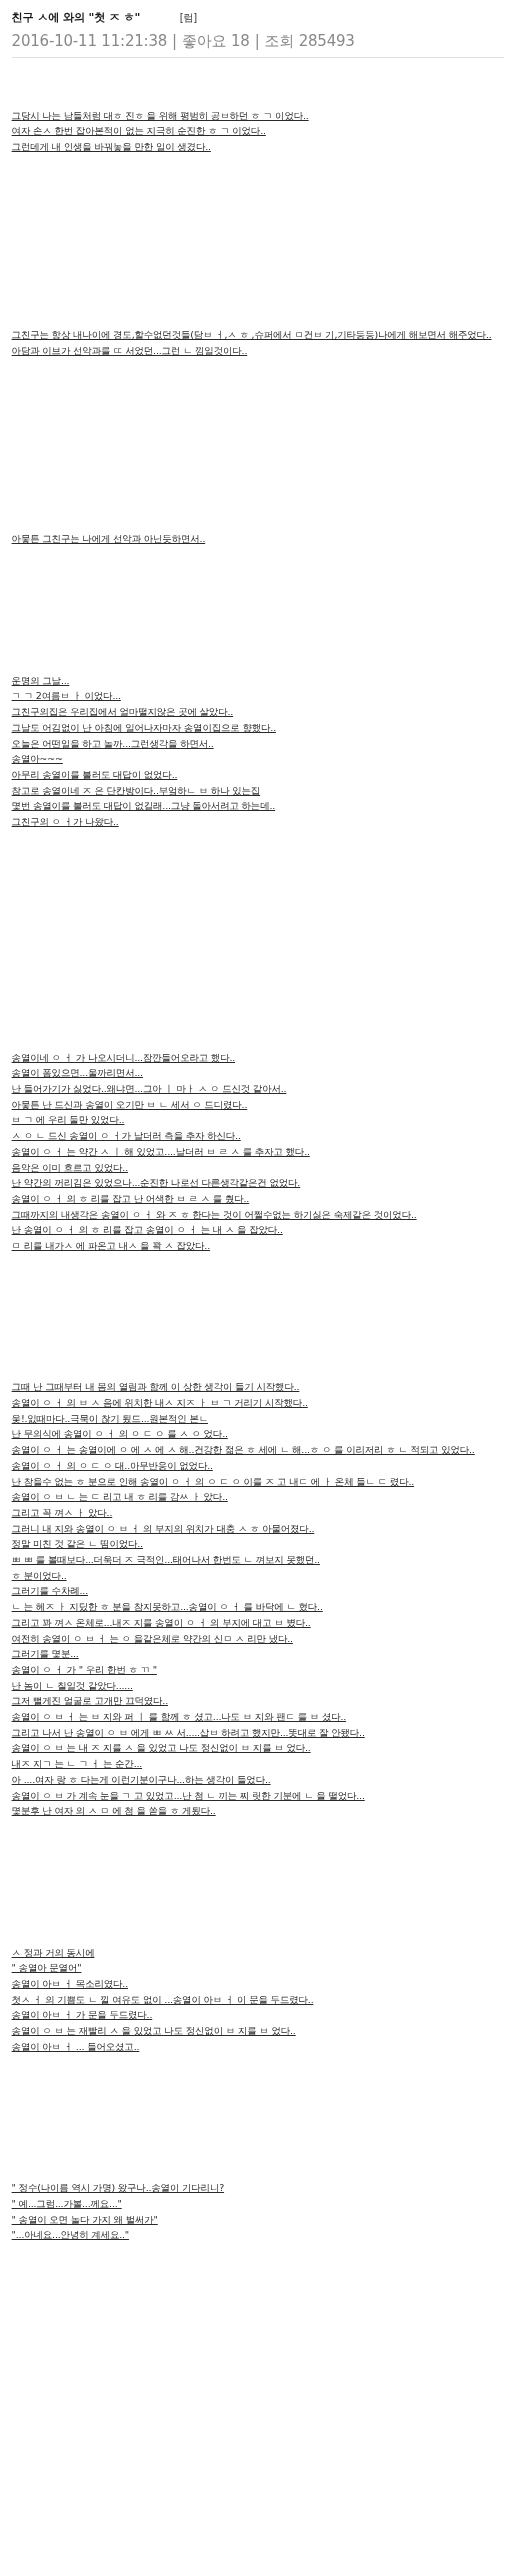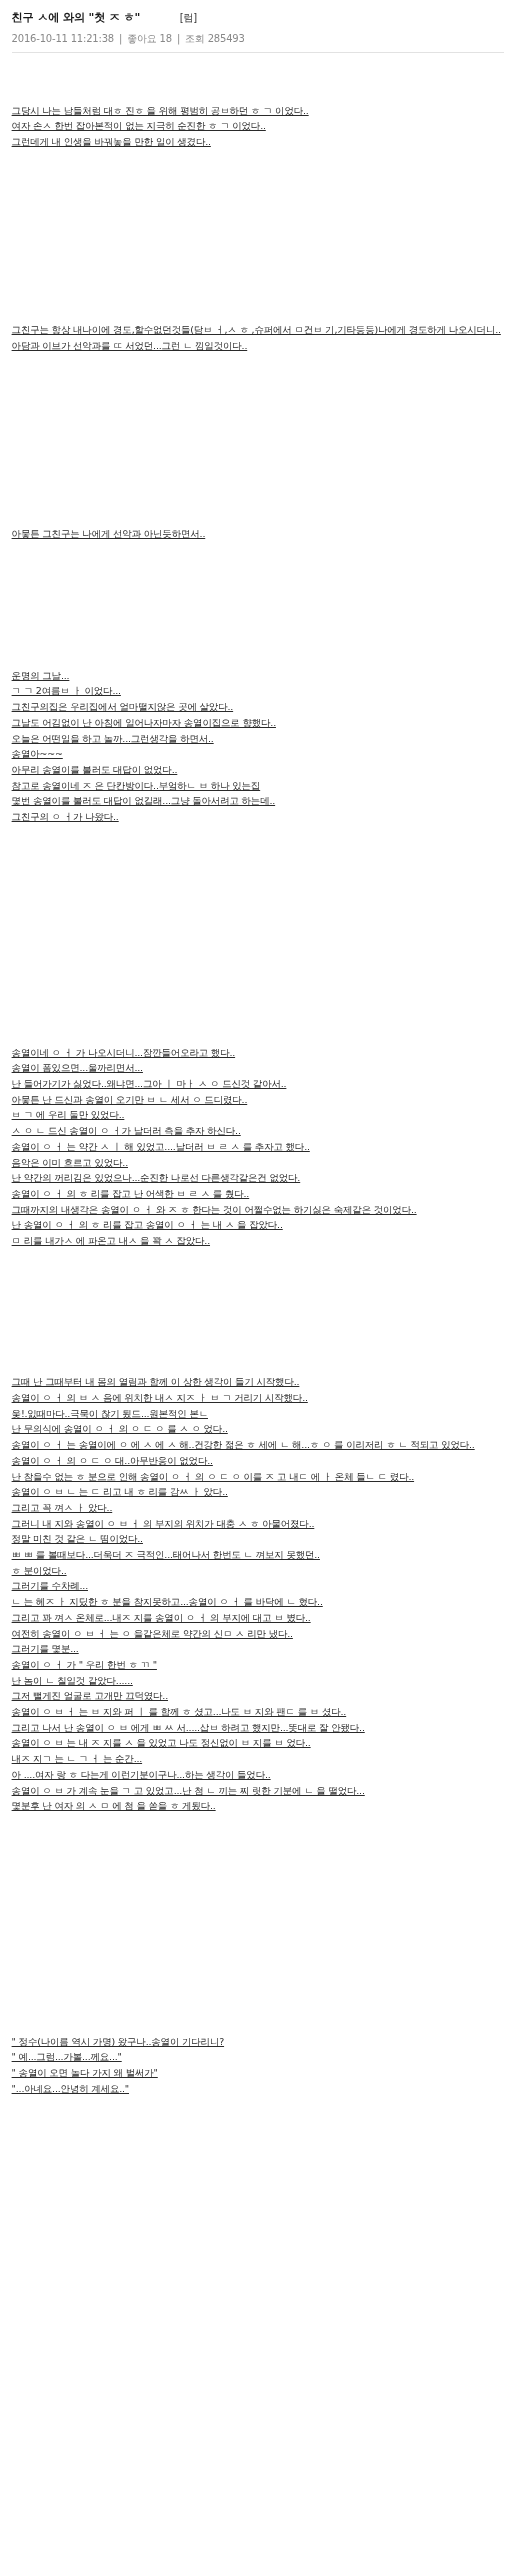--- a/index.html
+++ b/index.html
@@ -35,21 +35,21 @@
     white-space: nowrap;
   }
   .comment-count {
     font-size: 10px;
     font-weight: normal;
     color: #333;
     margin-left: 33px;
   }
   .meta-row {
     margin-top: 6.6px;
-    font-size: 10px;
+    font-size: 15px;
     color: #888888;
     letter-spacing: -0.2px;
   }
   .meta-sep {
     display: inline-block;
     width: 5px;
   }
   .divider {
     border: 0;
     border-top: 0.8px solid #e2e2e2;
@@ -88,21 +88,21 @@
 
   <hr class="divider">
 
   <div class="body-text">
     <p class="para">그당시 나는 남들처럼 대ㅎ 진ㅎ 을 위해 평범히 공ㅂ하던 ㅎ ㄱ 이었다..
 여자 손ㅅ 한번 잡아본적이 없는 지극히 순진한 ㅎ ㄱ 이었다..
 그런데게 내 인생을 바꿔놓을 만한 일이 생겼다..</p>
     <div class="spacer-lg"></div>
     <div class="spacer-lg"></div>
     <div class="spacer-lg"></div>
-    <p class="para">그친구는 항상 내나이에 경도,할수없던것들(담ㅂ ㅓ,ㅅ ㅎ ,슈퍼에서 ㅁ건ㅂ 기,기타등등)나에게 경도하게 나오시더니..
+    <p class="para">그친구는 항상 내나이에 경도,할수없던것들(담ㅂ ㅓ,ㅅ ㅎ ,슈퍼에서 ㅁ건ㅂ 기,기타등등)나에게 해보면서 해주었다..
 아담과 이브가 선악과를 ㄸ 서었던...그런 ㄴ 낌일것이다..</p>
     <div class="spacer-lg"></div>
     <div class="spacer-lg"></div>
     <div class="spacer-lg"></div>
     <p class="para">아뭏튼 그친구는 나에게 선악과 아닌듯하면서..</p>
     <div class="spacer-lg"></div>
     <div class="spacer-lg"></div>
     <p class="para">운명의 그날...
 ㄱ ㄱ 2여름ㅂ ㅏ 이었다...
 그친구의집은 우리집에서 얼마떨지않은 곳에 살았다..
@@ -155,20 +155,27 @@
 그저 뻘게진 얼굴로 고개만 끄덕였다..
 송열이 ㅇ ㅂ ㅓ 는 ㅂ 지와 퍼 ㅣ 를 함께 ㅎ 셨고...나도 ㅂ 지와 팬ㄷ 를 ㅂ 셨다..
 그리고 나서 난 송열이 ㅇ ㅂ 에게 ㅃ ㅆ 서.....삽ㅂ 하려고 했지만...똣대로 잘 안됐다..
 송열이 ㅇ ㅂ 는 내 ㅈ 지를 ㅅ 을 있었고 나도 정신없이 ㅂ 지를 ㅂ 었다..
 내ㅈ 지ㄱ 는 ㄴ ㄱ ㅓ 는 순간...
 아 ....여자 랑 ㅎ 다는게 이런기분이구나...하는 생각이 들었다..
 송열이 ㅇ ㅂ 가 계속 눈을 ㄱ 고 있었고...난 첨 ㄴ 끼는 찌 릿한 기분에 ㄴ 을 떨었다...
 몇분후 난 여자 의 ㅅ ㅁ 에 첨 을 쏟을 ㅎ 게됬다..</p>
     <div class="spacer-lg"></div>
     <div class="spacer-lg"></div>
+    <p class="para">ㅅ 정과 거의 동시에
+" 송열아 문열어"
+송열이 아ㅂ ㅓ 목소리였다..
+첫ㅅ ㅓ 의 기쁨도 ㄴ 낄 여유도 없이 ...송열이 아ㅂ ㅓ 이 문을 두드렸다..
+송열이 아ㅂ ㅓ 가 문을 두드렸다..
+송열이 ㅇ ㅂ 는 재빨리 ㅅ 을 있었고 나도 정신없이 ㅂ 지를 ㅂ 었다..
+송열이 아ㅂ ㅓ ... 들어오셨고..</p>
     <div class="spacer-lg"></div>
     <div class="spacer-lg"></div>
     <p class="para">" 정수(나이름 역시 가명) 왔구나..송열이 기다리니?
 " 예...그럼...가볼...께요..."
 " 송열이 오면 놀다 가지 왜 벌써가"
 "...아녜요...안녕히 계세요.."</p>
     <div class="spacer-lg"></div>
     
     
   </div>

